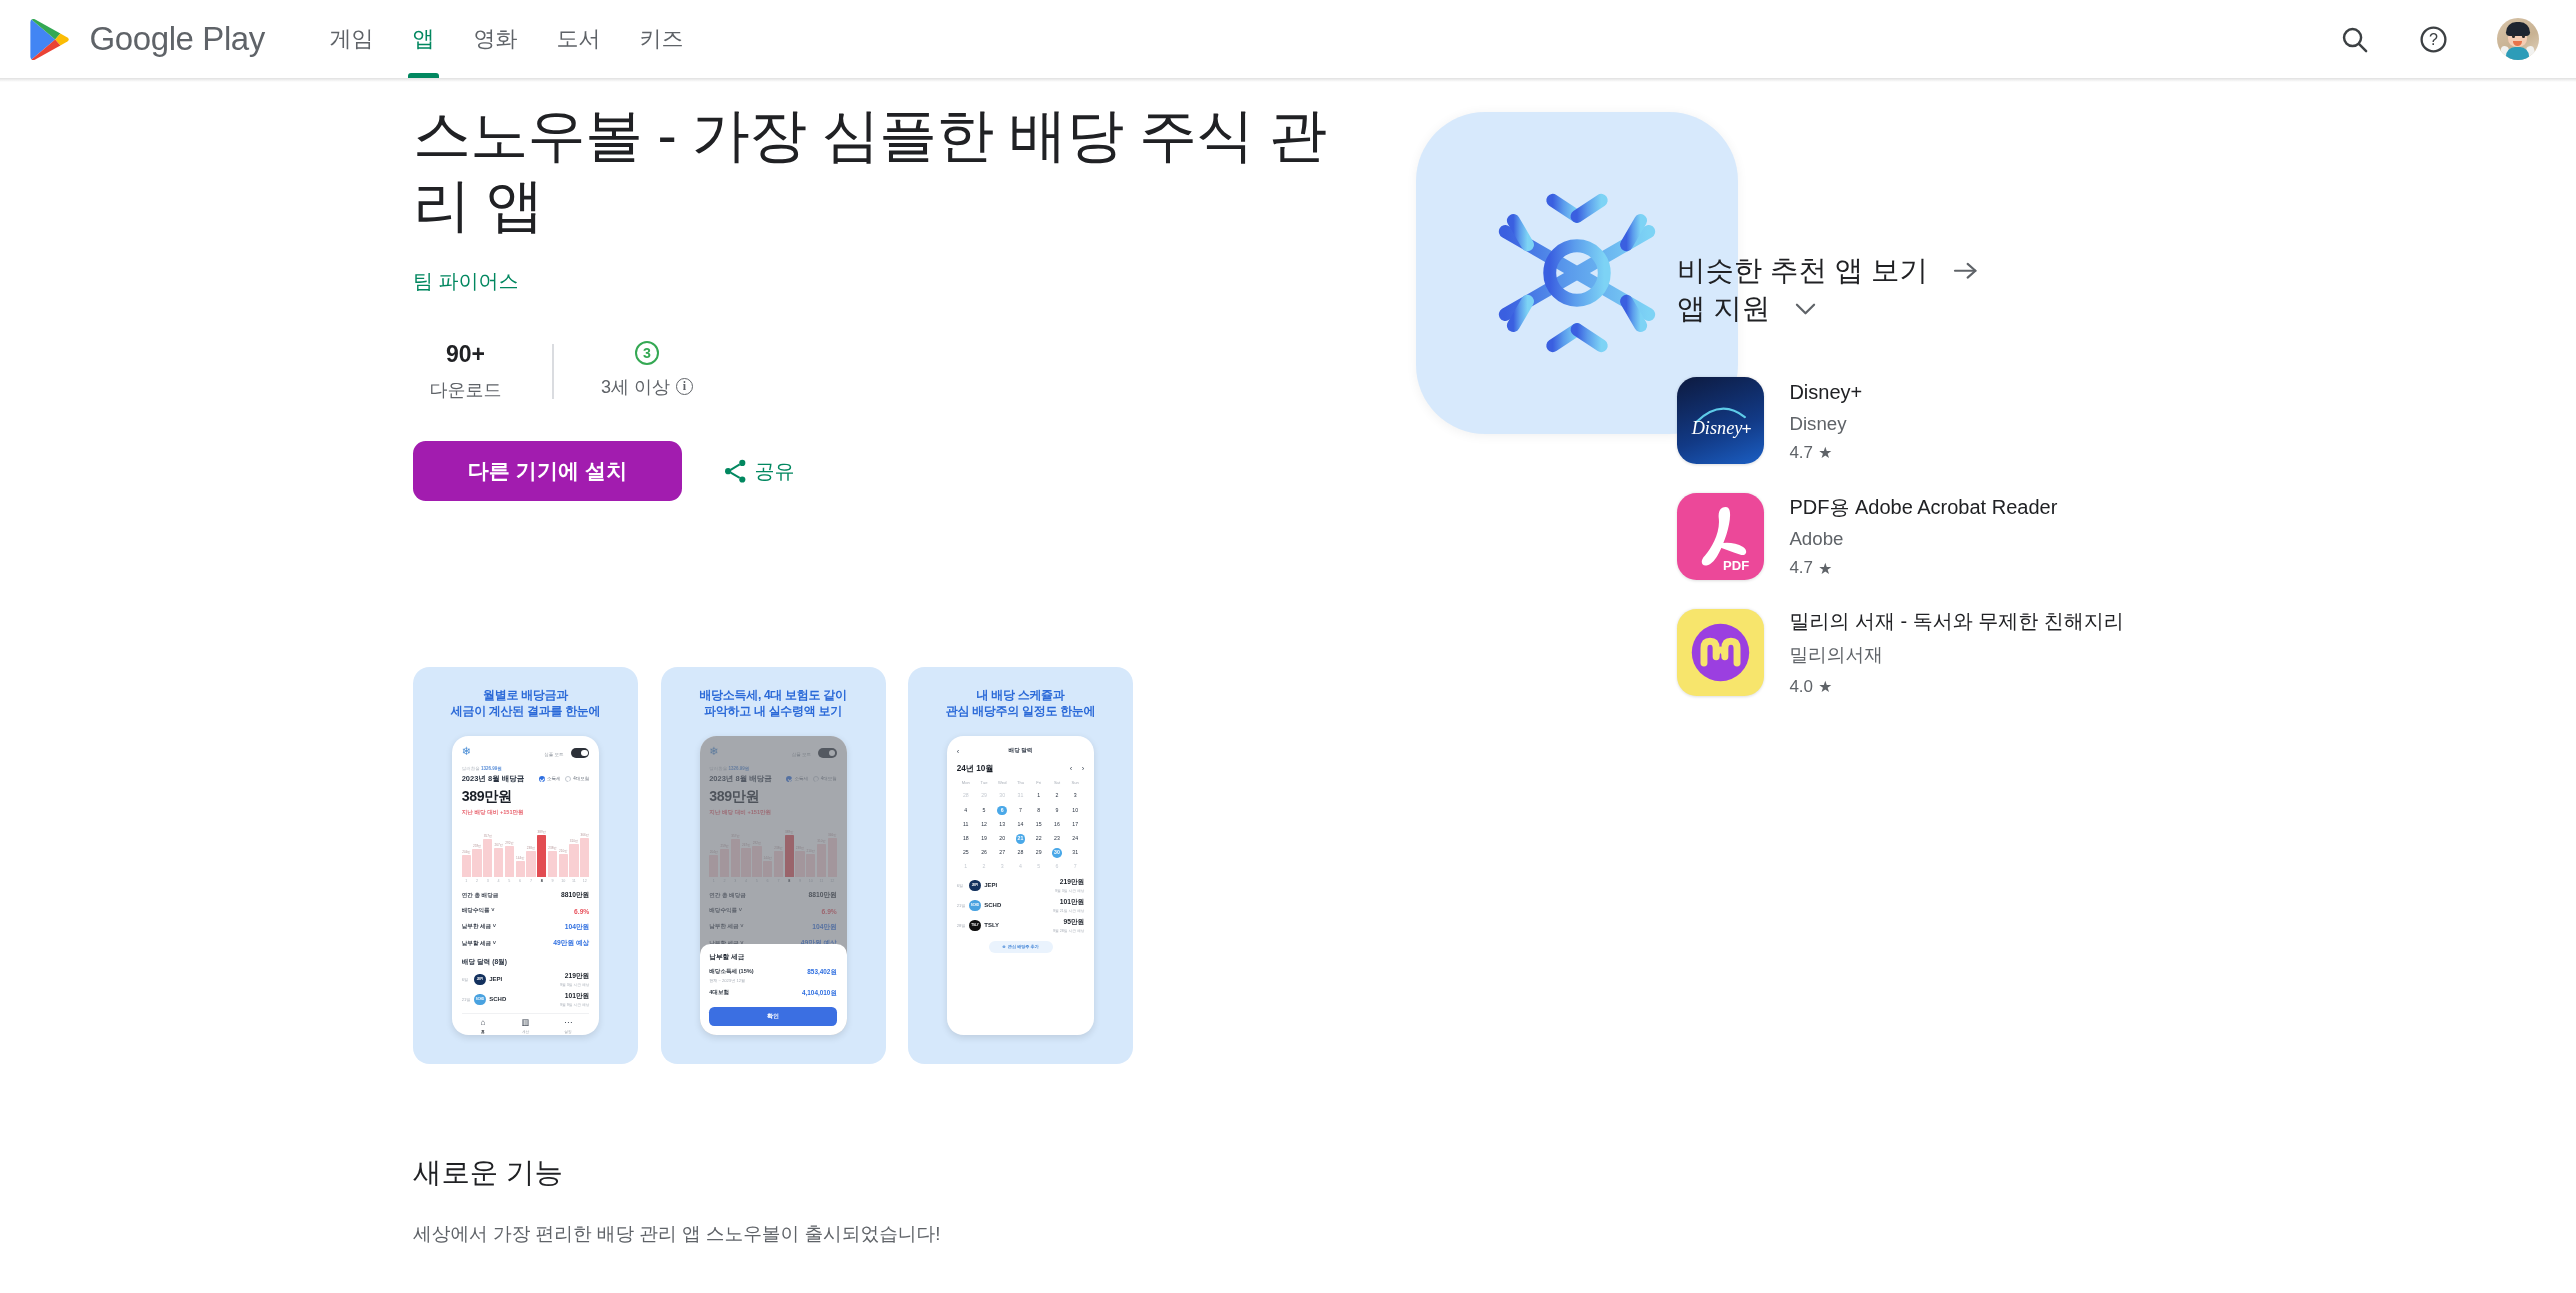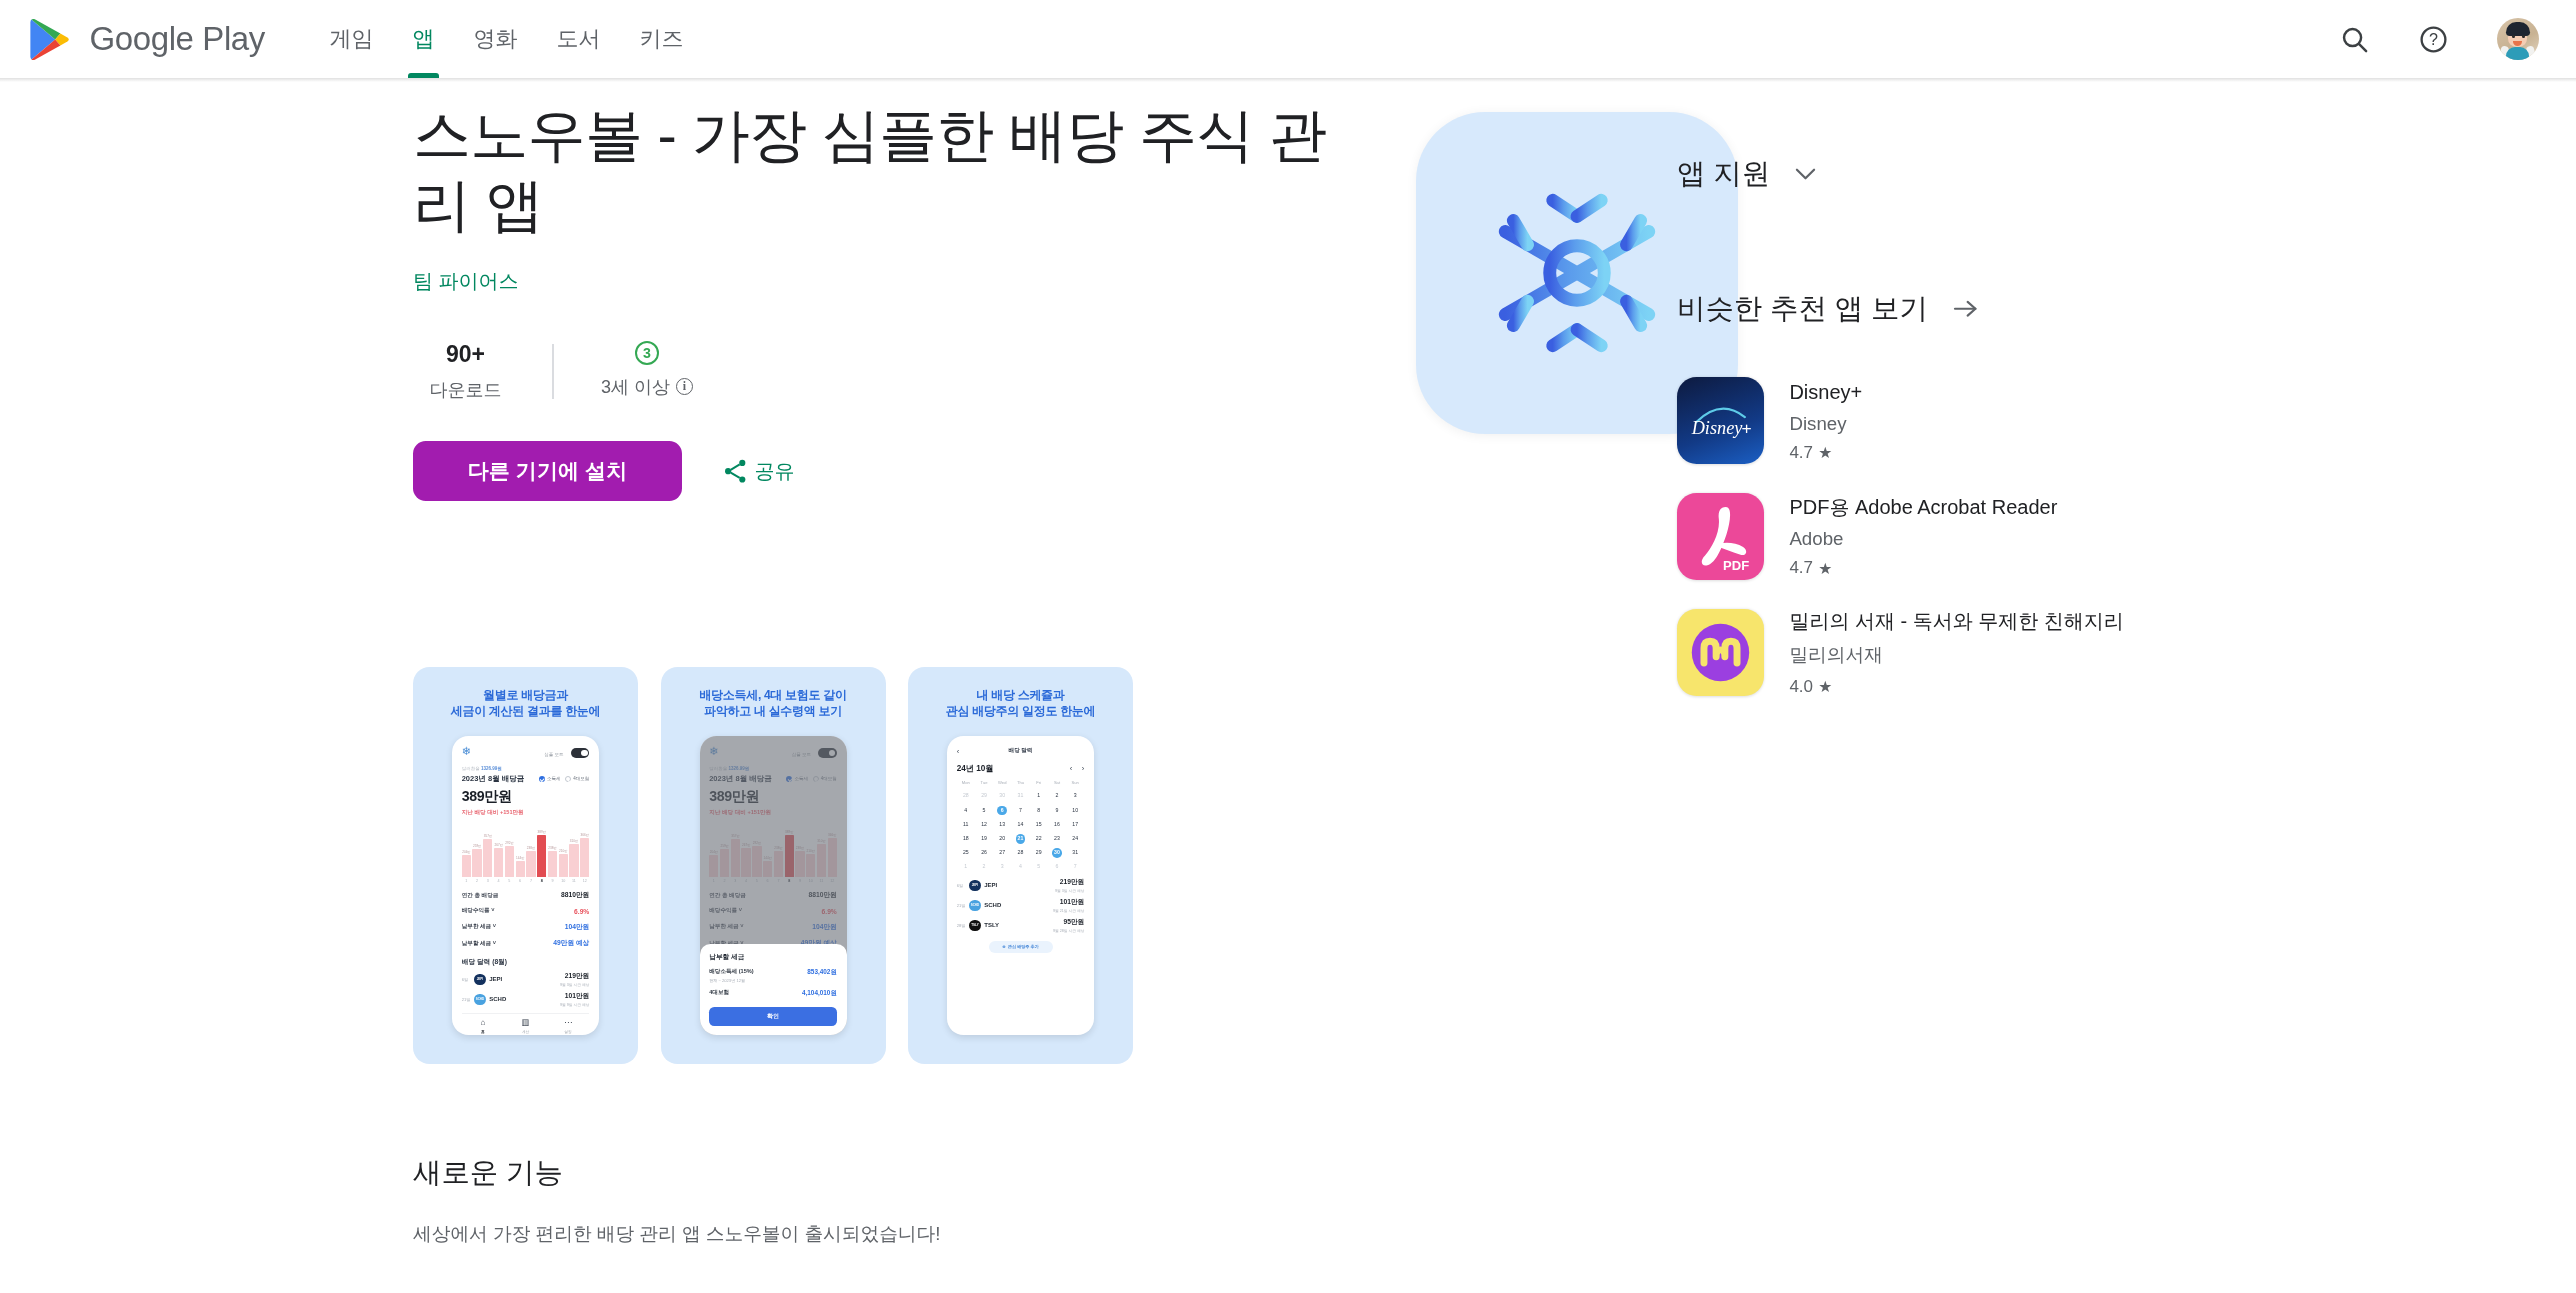--- a/index.html
+++ b/index.html
@@ -763,35 +763,35 @@
       </div>
     </div>
 
     <div class="news">
       <div class="news-h">새로운 기능</div>
       <div class="news-p">세상에서 가장 편리한 배당 관리 앱 스노우볼이 출시되었습니다!</div>
     </div>
   </div>
 
   <div class="col-side">
-    <div class="side-block">
-      <span class="side-h">앱 지원</span>
-      <svg class="chev" viewBox="0 0 24 14">
-        <polyline points="2,2 12,12 22,2" fill="none" stroke="#5f6368" stroke-width="2.6" stroke-linecap="round" stroke-linejoin="round"></polyline>
-      </svg>
-    </div>
-
     <div class="side-block similar">
       <span class="side-h">비슷한 추천 앱 보기</span>
       <svg class="arr" viewBox="0 0 26 20">
         <line x1="2" y1="10" x2="23" y2="10" stroke="#5f6368" stroke-width="2.2" stroke-linecap="round"></line>
         <polyline points="15,3 23,10 15,17" fill="none" stroke="#5f6368" stroke-width="2.2" stroke-linecap="round" stroke-linejoin="round"></polyline>
       </svg>
     </div>
 
+    <div class="side-block">
+      <span class="side-h">앱 지원</span>
+      <svg class="chev" viewBox="0 0 24 14">
+        <polyline points="2,2 12,12 22,2" fill="none" stroke="#5f6368" stroke-width="2.6" stroke-linecap="round" stroke-linejoin="round"></polyline>
+      </svg>
+    </div>
+
     <div class="app-list">
 
       <div class="app-row">
         <div class="app-ic" style="background:linear-gradient(160deg,#0d1a3f 0%,#123a86 60%,#1b5fc4 100%)">
           <svg viewBox="0 0 100 100" width="87" height="87">
             <path d="M22 52 Q50 24 78 46" fill="none" stroke="#5ecbe8" stroke-width="2.6" stroke-linecap="round"></path>
             <text x="46" y="66" text-anchor="middle" font-size="21" fill="#fff" font-style="italic" font-family="Liberation Serif, serif">Disney</text>
             <text x="80" y="66" text-anchor="middle" font-size="20" fill="#fff" font-family="Liberation Sans, sans-serif">+</text>
           </svg>
         </div>

